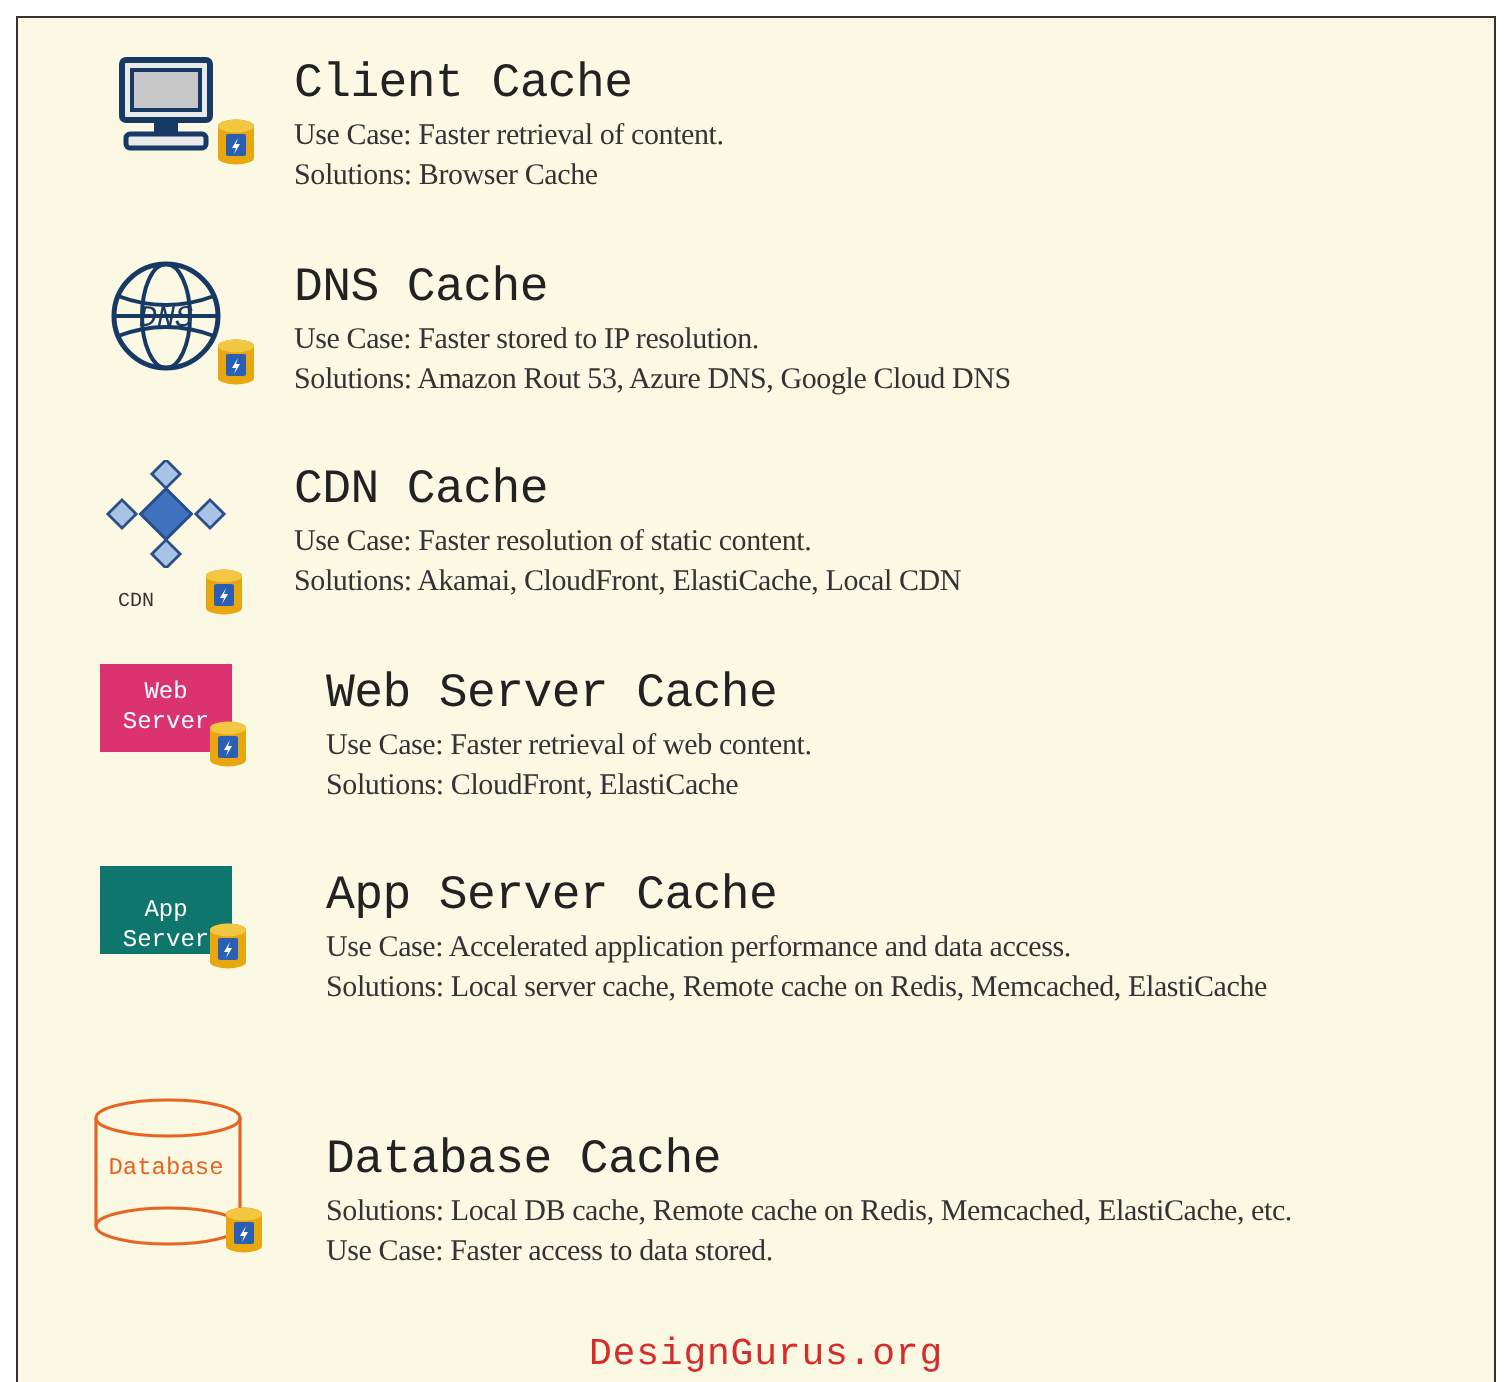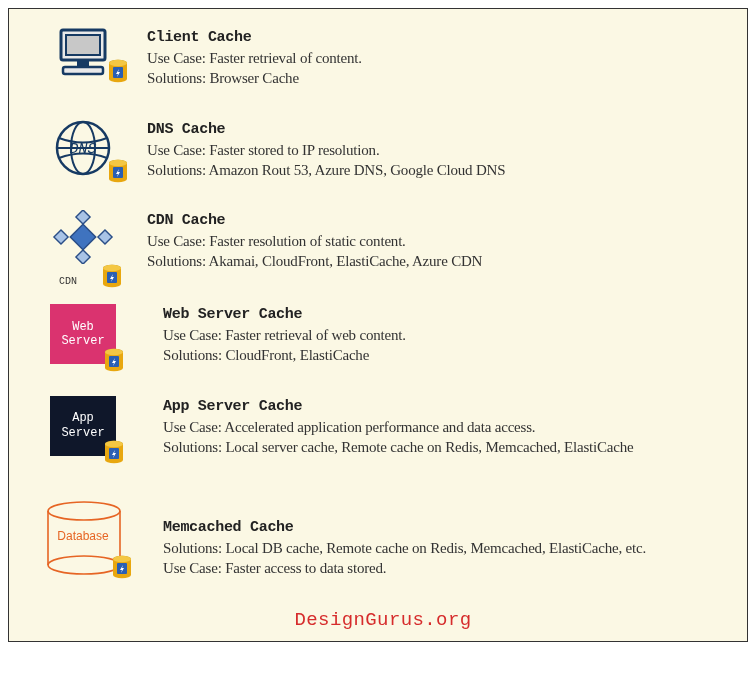--- a/index.html
+++ b/index.html
@@ -31,23 +31,23 @@
     justify-content: center;
     align-items: flex-start;
     position: relative;
   }
   .text-col {
     flex: 1;
     padding-left: 14px;
     padding-top: 2px;
   }
   .title {
-    font-size: 15px;
+    font-size: 24px;
     color: #222;
-    font-weight: 700;
+    font-weight: 400;
     letter-spacing: -0.3px;
     margin-bottom: 2px;
   }
   .line {
     font-size: 15px;
     color: #333;
     line-height: 1.35;
     letter-spacing: -0.2px;
     font-family: Liberation Serif, serif;
   }
@@ -63,41 +63,41 @@
   
   .cache-badge {
     position: absolute;
     bottom: -6px;
     right: 4px;
     width: 22px;
     height: 24px;
   }
   .box-server {
     width: 66px;
-    height: 60px;
+    height: 44px;
     display: flex;
     align-items: center;
     justify-content: center;
     color: #fff;
     font-size: 12px;
     text-align: center;
     line-height: 1.2;
     font-family: "Courier New", monospace;
   }
   .web-box  { background: #da336f; }
-  .app-box  { background: #0f172a; }
+  .app-box  { background: #0f766e; align-items: flex-end; }
   .db-cyl {
     width: 76px;
     height: 70px;
     display: flex;
     align-items: center;
     justify-content: center;
     color: #e66524;
     font-size: 12px;
-    font-family: Liberation Sans, sans-serif;
+    font-family: Liberation Mono, monospace;
   }
   .cdn-label {
     position: absolute;
     font-size: 10px;
     color: #333;
     bottom: -13px;
     left: 26px;
   }
 </style>
 </head>
@@ -172,21 +172,21 @@
         <rect x="2" y="4" width="18" height="16" fill="#e8a70f"></rect>
         <ellipse cx="11" cy="20" rx="9" ry="3.2" fill="#e8a70f"></ellipse>
         <ellipse cx="11" cy="4" rx="9" ry="3.2" fill="#f4c743"></ellipse>
         <rect x="6" y="8" width="10" height="11" rx="1" fill="#2a5fb3"></rect>
         <path d="M12 10 L9 15 L11 15 L10 18 L13 13 L11 13 Z" fill="#fff"></path>
       </svg>
     </div>
     <div class="text-col">
       <div class="title">CDN Cache</div>
       <div class="line">Use Case: Faster resolution of static content.</div>
-      <div class="line">Solutions: Akamai, CloudFront, ElastiCache, Azure CDN</div>
+      <div class="line">Solutions: Akamai, CloudFront, ElastiCache, Local CDN</div>
     </div>
   </div>
 
   <div class="row">
     <div class="icon-col">
       <div class="box-server web-box">
         <span style="white-space:pre-line">Web
 Server</span>
       </div>
       <svg class="cache-badge" style="bottom:-8px;right:8px" viewBox="0 0 22 24">
@@ -241,20 +241,20 @@
       <svg class="cache-badge" style="bottom:-8px;right:0px" viewBox="0 0 22 24">
         <ellipse cx="11" cy="4" rx="9" ry="3.2" fill="#b38a12"></ellipse>
         <rect x="2" y="4" width="18" height="16" fill="#e8a70f"></rect>
         <ellipse cx="11" cy="20" rx="9" ry="3.2" fill="#e8a70f"></ellipse>
         <ellipse cx="11" cy="4" rx="9" ry="3.2" fill="#f4c743"></ellipse>
         <rect x="6" y="8" width="10" height="11" rx="1" fill="#2a5fb3"></rect>
         <path d="M12 10 L9 15 L11 15 L10 18 L13 13 L11 13 Z" fill="#fff"></path>
       </svg>
     </div>
     <div class="text-col" style="padding-left:30px;padding-top:18px">
-      <div class="title">Memcached Cache</div>
+      <div class="title">Database Cache</div>
       <div class="line">Solutions: Local DB cache, Remote cache on Redis, Memcached, ElastiCache, etc.</div>
       <div class="line">Use Case: Faster access to data stored.</div>
     </div>
   </div>
 
   <div class="footer">DesignGurus.org</div>
 </div>
 
 </body></html>

